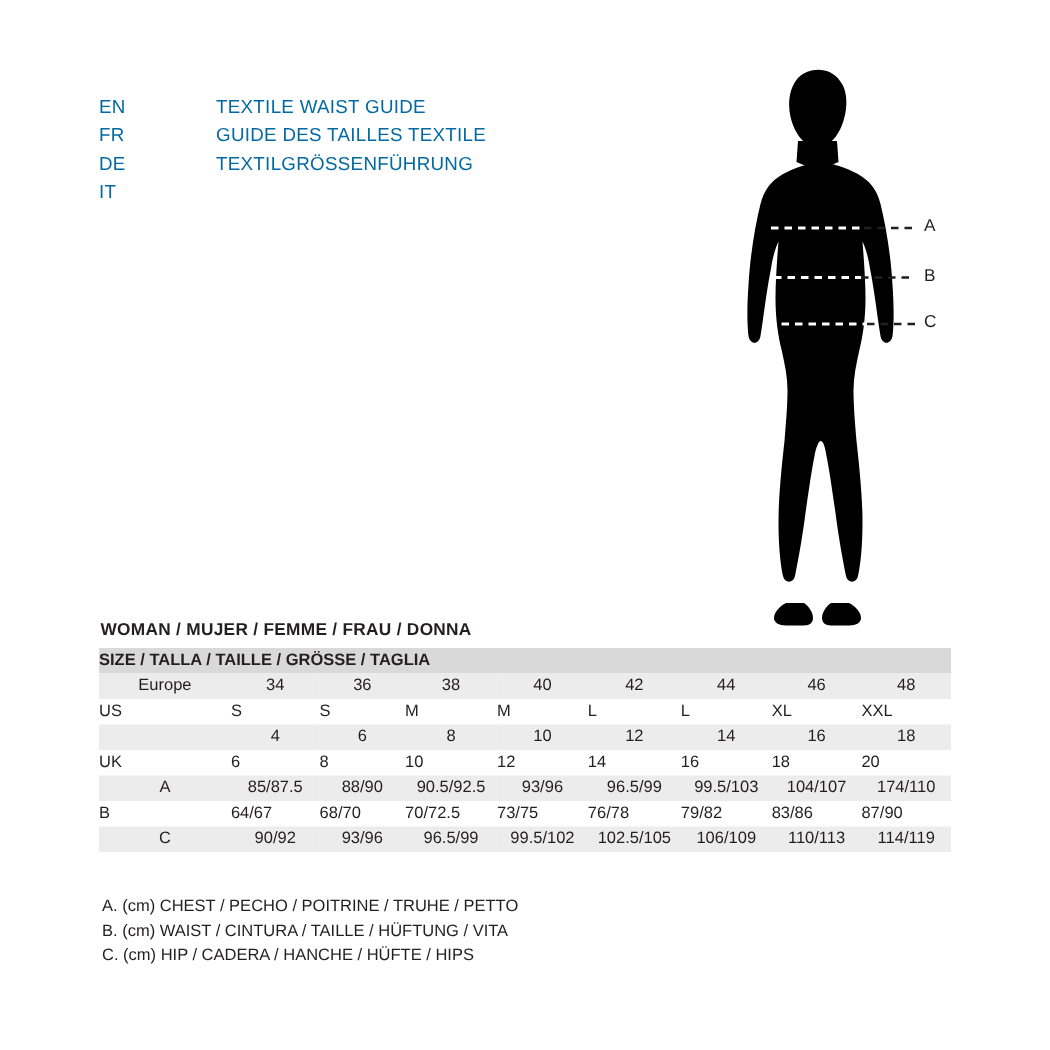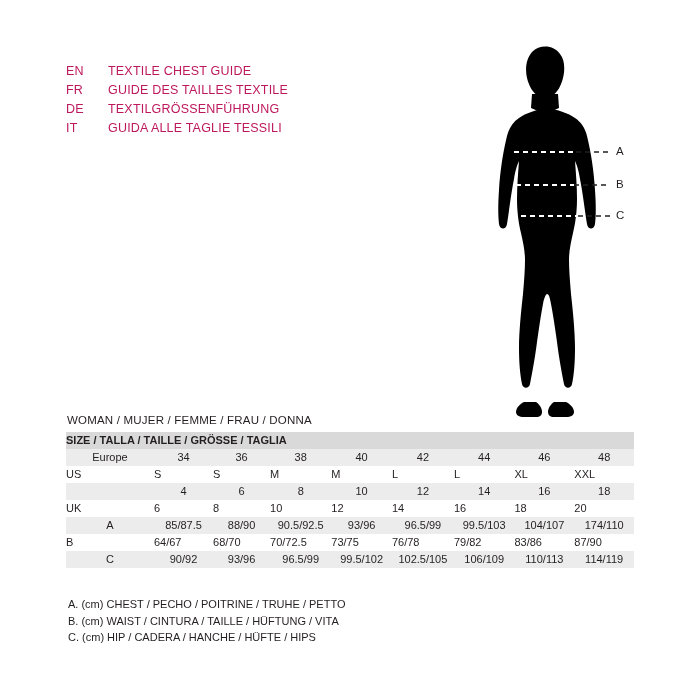--- a/index.html
+++ b/index.html
@@ -26,21 +26,22 @@
     left: 66px;
     top: 64px;
     width: 400px;
   }
   .langrow {
     display: flex;
     align-items: baseline;
     height: 19px;
     font-size: 12.5px;
     letter-spacing: 0.2px;
-    color: #be185d;
+    color: #0369a1;
+    gap: 36px;
   }
   .langcode {
     width: 42px;
     flex: 0 0 42px;
     font-weight: 400;
   }
   .langtext {
     font-weight: 400;
   }
 
@@ -63,21 +64,21 @@
 
   
   .tablewrap {
     position: absolute;
     left: 66px;
     top: 414px;
     width: 568px;
   }
   .title-woman {
     font-size: 11.5px;
-    font-weight: normal;
+    font-weight: bold;
     letter-spacing: 0.2px;
     color: #231f20;
     padding: 0 0 6px 1px;
   }
   table.sizes {
     border-collapse: collapse;
     width: 568px;
     font-size: 11px;
     color: #231f20;
   }
@@ -124,33 +125,32 @@
   }
 </style>
 </head>
 <body>
 
 <div class="page">
 
   <div class="langblock">
     <div class="langrow">
       <span class="langcode">EN</span>
-      <span class="langtext">TEXTILE CHEST GUIDE</span>
+      <span class="langtext">TEXTILE WAIST GUIDE</span>
     </div>
     <div class="langrow">
       <span class="langcode">FR</span>
       <span class="langtext">GUIDE DES TAILLES TEXTILE</span>
     </div>
     <div class="langrow">
       <span class="langcode">DE</span>
       <span class="langtext">TEXTILGRÖSSENFÜHRUNG</span>
     </div>
     <div class="langrow">
       <span class="langcode">IT</span>
-      <span class="langtext">GUIDA ALLE TAGLIE TESSILI</span>
     </div>
   </div>
 
   <div class="figure">
     <svg width="170" height="380" viewBox="0 0 170 380">
       <g fill="#000000">
 
         <path d="M62 6 c8 -8 22 -7 28 2 c5 6 5 16 3 24 c-2 8 -6 15 -11 18 c-4 3 -10 3 -14 0 c-5 -3 -9 -10 -11 -18 c-2 -9 -1 -19 5 -26 z"></path>
 
         <path d="M62 48 h26 l1 14 l-14 6 l-14 -6 z"></path>

